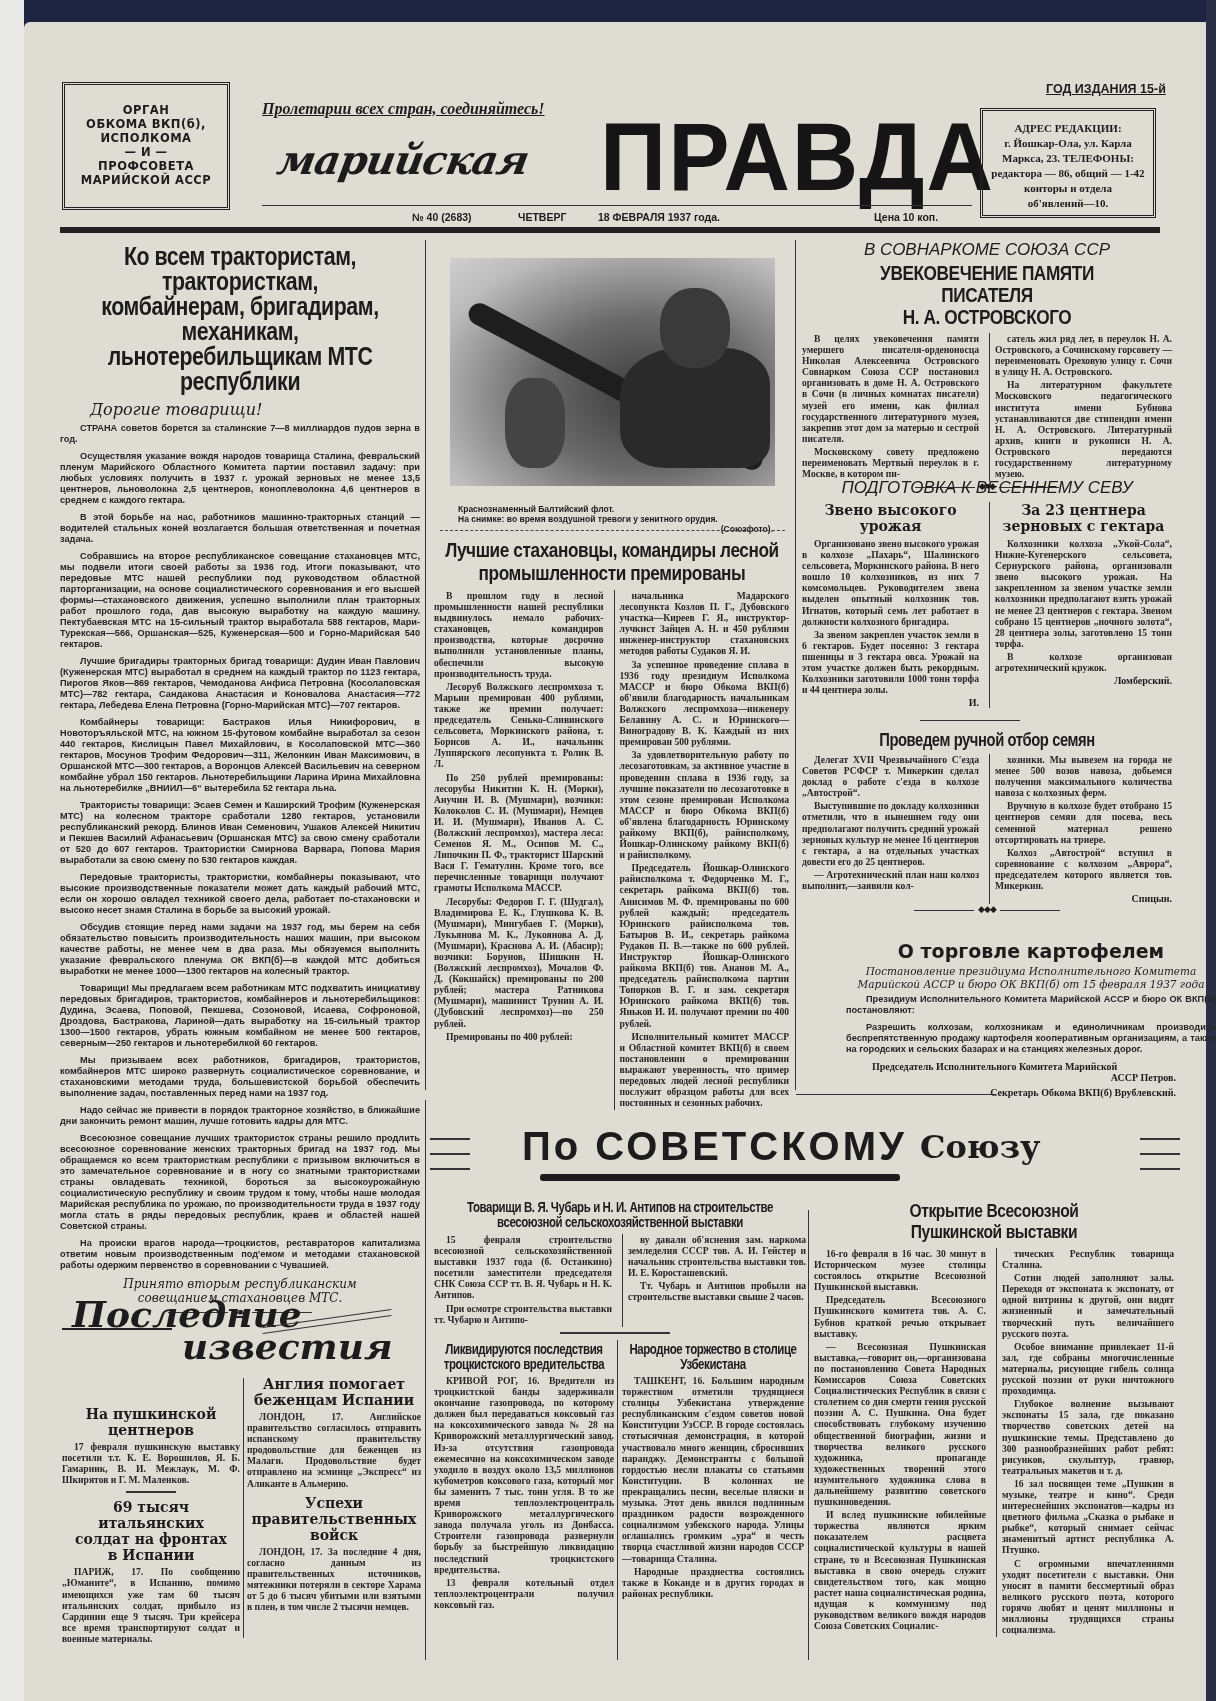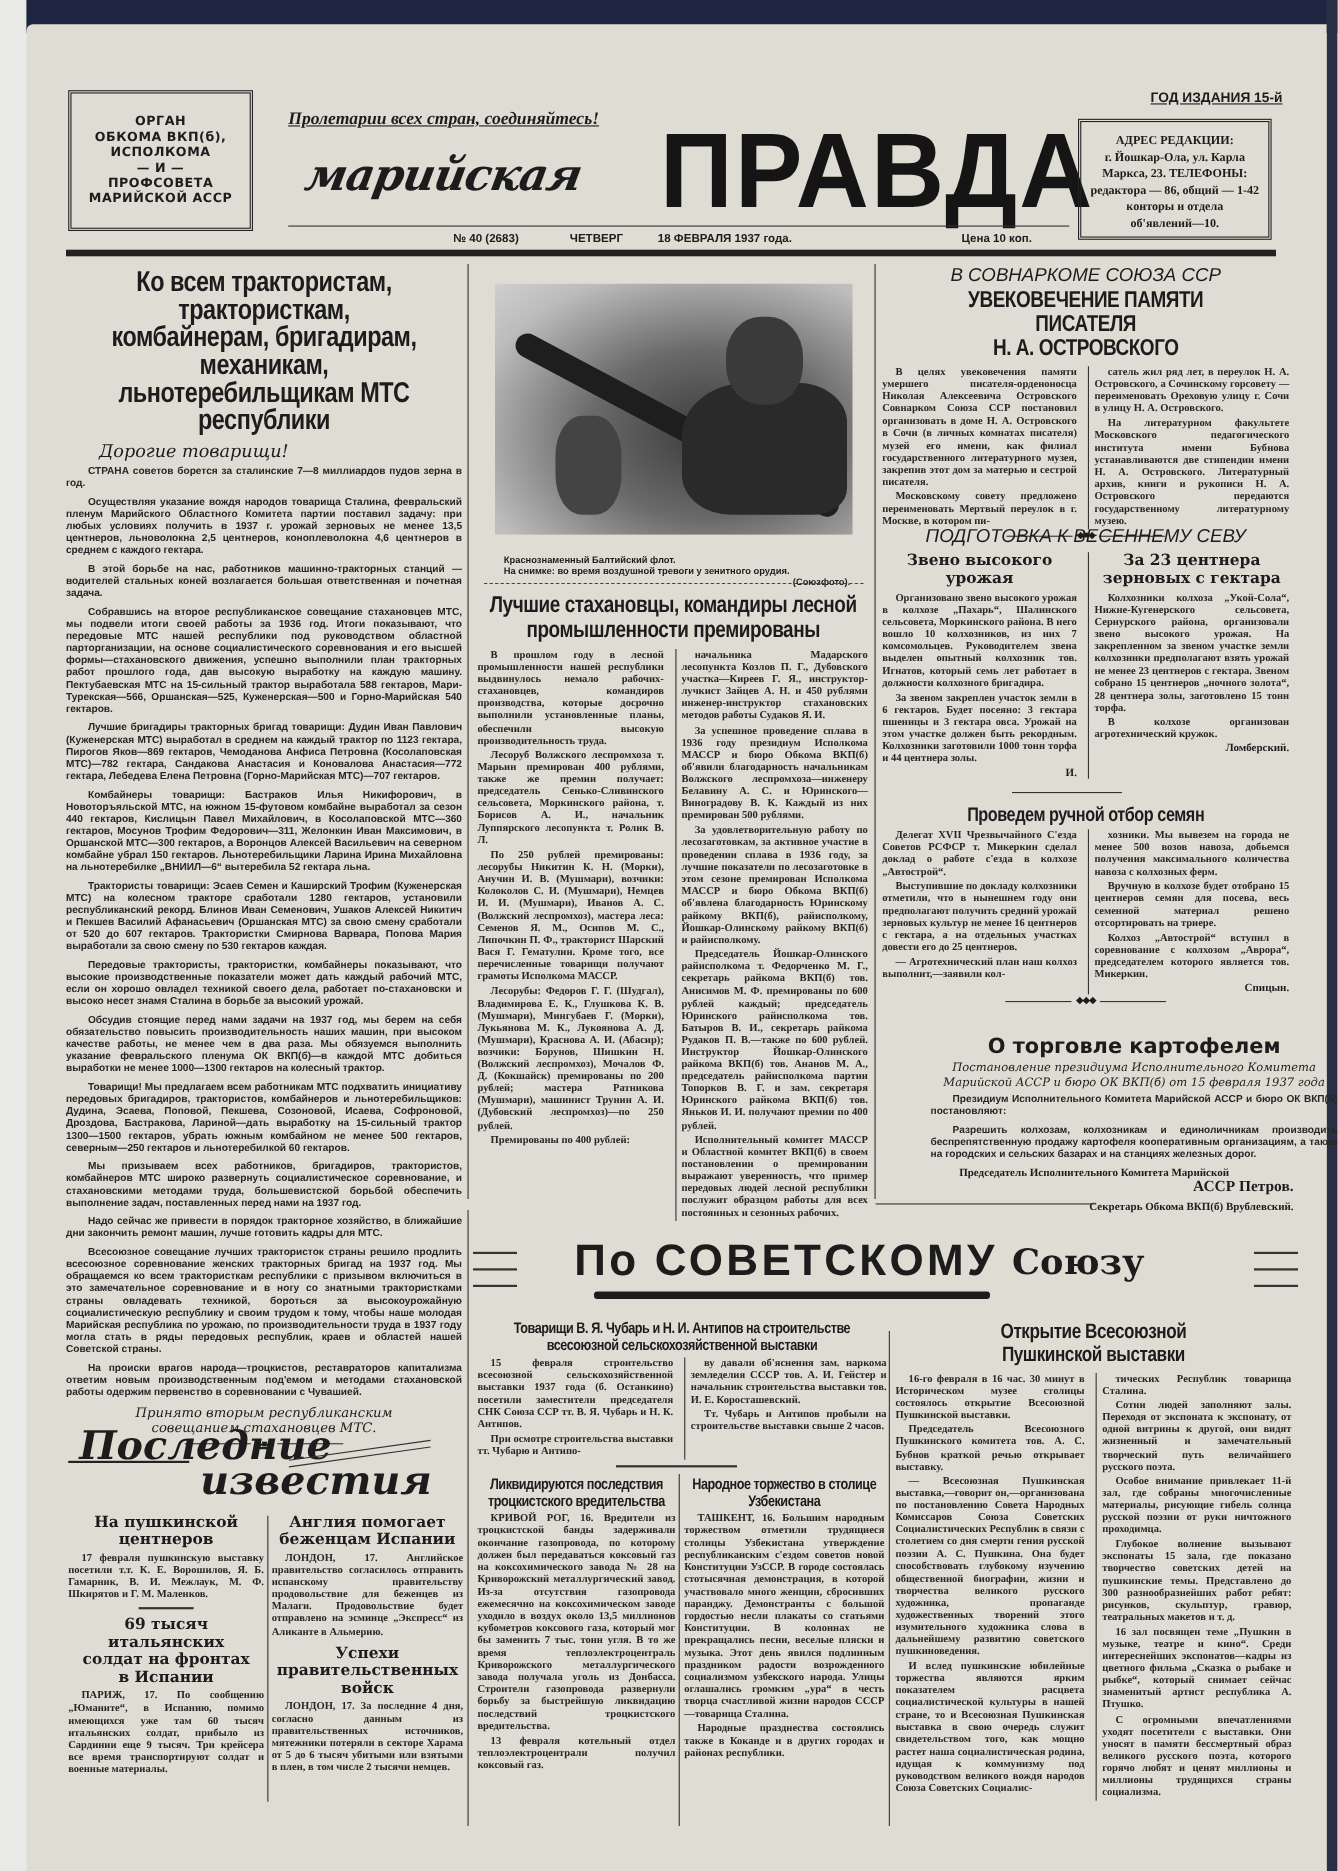--- a/index.html
+++ b/index.html
@@ -204,21 +204,21 @@
   </div>
   <div class="ornament">◆◆◆</div>
 </div>
 
 <div class="abs" style="left:802px;top:940px;width:370px;margin-left:44px;">
   <div class="h-sans" style="font-size:19px;">О торговле картофелем</div>
   <div style="font-family:'DejaVu Serif',serif;font-style:italic;font-size:10.5px;line-height:13px;text-align:center;margin:3px 0;">Постановление президиума Исполнительного Комитета Марийской АССР и бюро ОК ВКП(б) от 15 февраля 1937 года</div>
   <p class="body-wide">Президиум Исполнительного Комитета Марийской АССР и бюро ОК ВКП(б) постановляют:</p>
   <p class="body-wide">Разрешить колхозам, колхозникам и единоличникам производить беспрепятственную продажу картофеля кооперативным организациям, а также на городских и сельских базарах и на станциях железных дорог.</p>
   <div style="font-size:10px;font-weight:bold;padding-left:26px;">Председатель Исполнительного Комитета Марийской</div>
-  <div style="font-size:14px;font-weight:bold;text-align:right;padding-right:40px;">АССР Петров.</div>
+  <div style="font-size:10px;font-weight:bold;text-align:right;padding-right:40px;">АССР Петров.</div>
   <div style="font-size:10px;font-weight:bold;text-align:right;padding-right:40px;margin-top:4px;">Секретарь Обкома ВКП(б) Врублевский.</div>
 </div>
 <div class="abs rule-thin" style="left:796px;top:1094px;width:200px;"></div>
 
 <div class="abs" style="left:430px;top:1118px;width:770px;height:75px;">
   <div class="abs rule-thin" style="left:0;top:20px;width:40px;height:2px;"></div>
   <div class="abs rule-thin" style="left:0;top:35px;width:40px;height:2px;"></div>
   <div class="abs rule-thin" style="left:0;top:50px;width:40px;height:2px;"></div>
   <div class="abs rule-thin" style="left:710px;top:20px;width:40px;height:2px;"></div>
   <div class="abs rule-thin" style="left:710px;top:35px;width:40px;height:2px;"></div>
@@ -291,21 +291,21 @@
 
 <div class="abs" style="left:62px;top:1296px;width:360px;height:76px;">
   <div class="abs latest" style="left:10px;top:0;">Последние</div>
   <div class="abs latest" style="left:120px;top:32px;">известия</div>
   <div class="abs" style="left:0;top:32px;width:110px;height:2px;background:#222;"></div>
   <div class="abs" style="left:200px;top:22px;width:130px;height:1px;background:#333;transform:rotate(-8deg);"></div>
   <div class="abs" style="left:200px;top:28px;width:130px;height:1px;background:#333;transform:rotate(-8deg);"></div>
 </div>
 
 <div class="abs" style="left:62px;top:1376px;width:178px;">
-  <div class="h-bold" style="font-size:14px;line-height:16px;">
+  <div class="h-bold" style="font-size:14px;line-height:16px;margin-top:30px;">
     <div>На пушкинской</div>
     <div>центнеров</div>
   </div>
   <p class="body" style="margin-top:3px;">17 февраля пушкинскую выставку посетили т.т. К. Е. Ворошилов, Я. Б. Гамарник, В. И. Межлаук, М. Ф. Шкирятов и Г. М. Маленков.</p>
   <div style="width:50px;height:2px;background:#333;margin:6px auto;"></div>
   <div class="h-bold" style="font-size:14px;line-height:16px;">
     <div>69 тысяч итальянских</div>
     <div>солдат на фронтах</div>
     <div>в Испании</div>
   </div>

